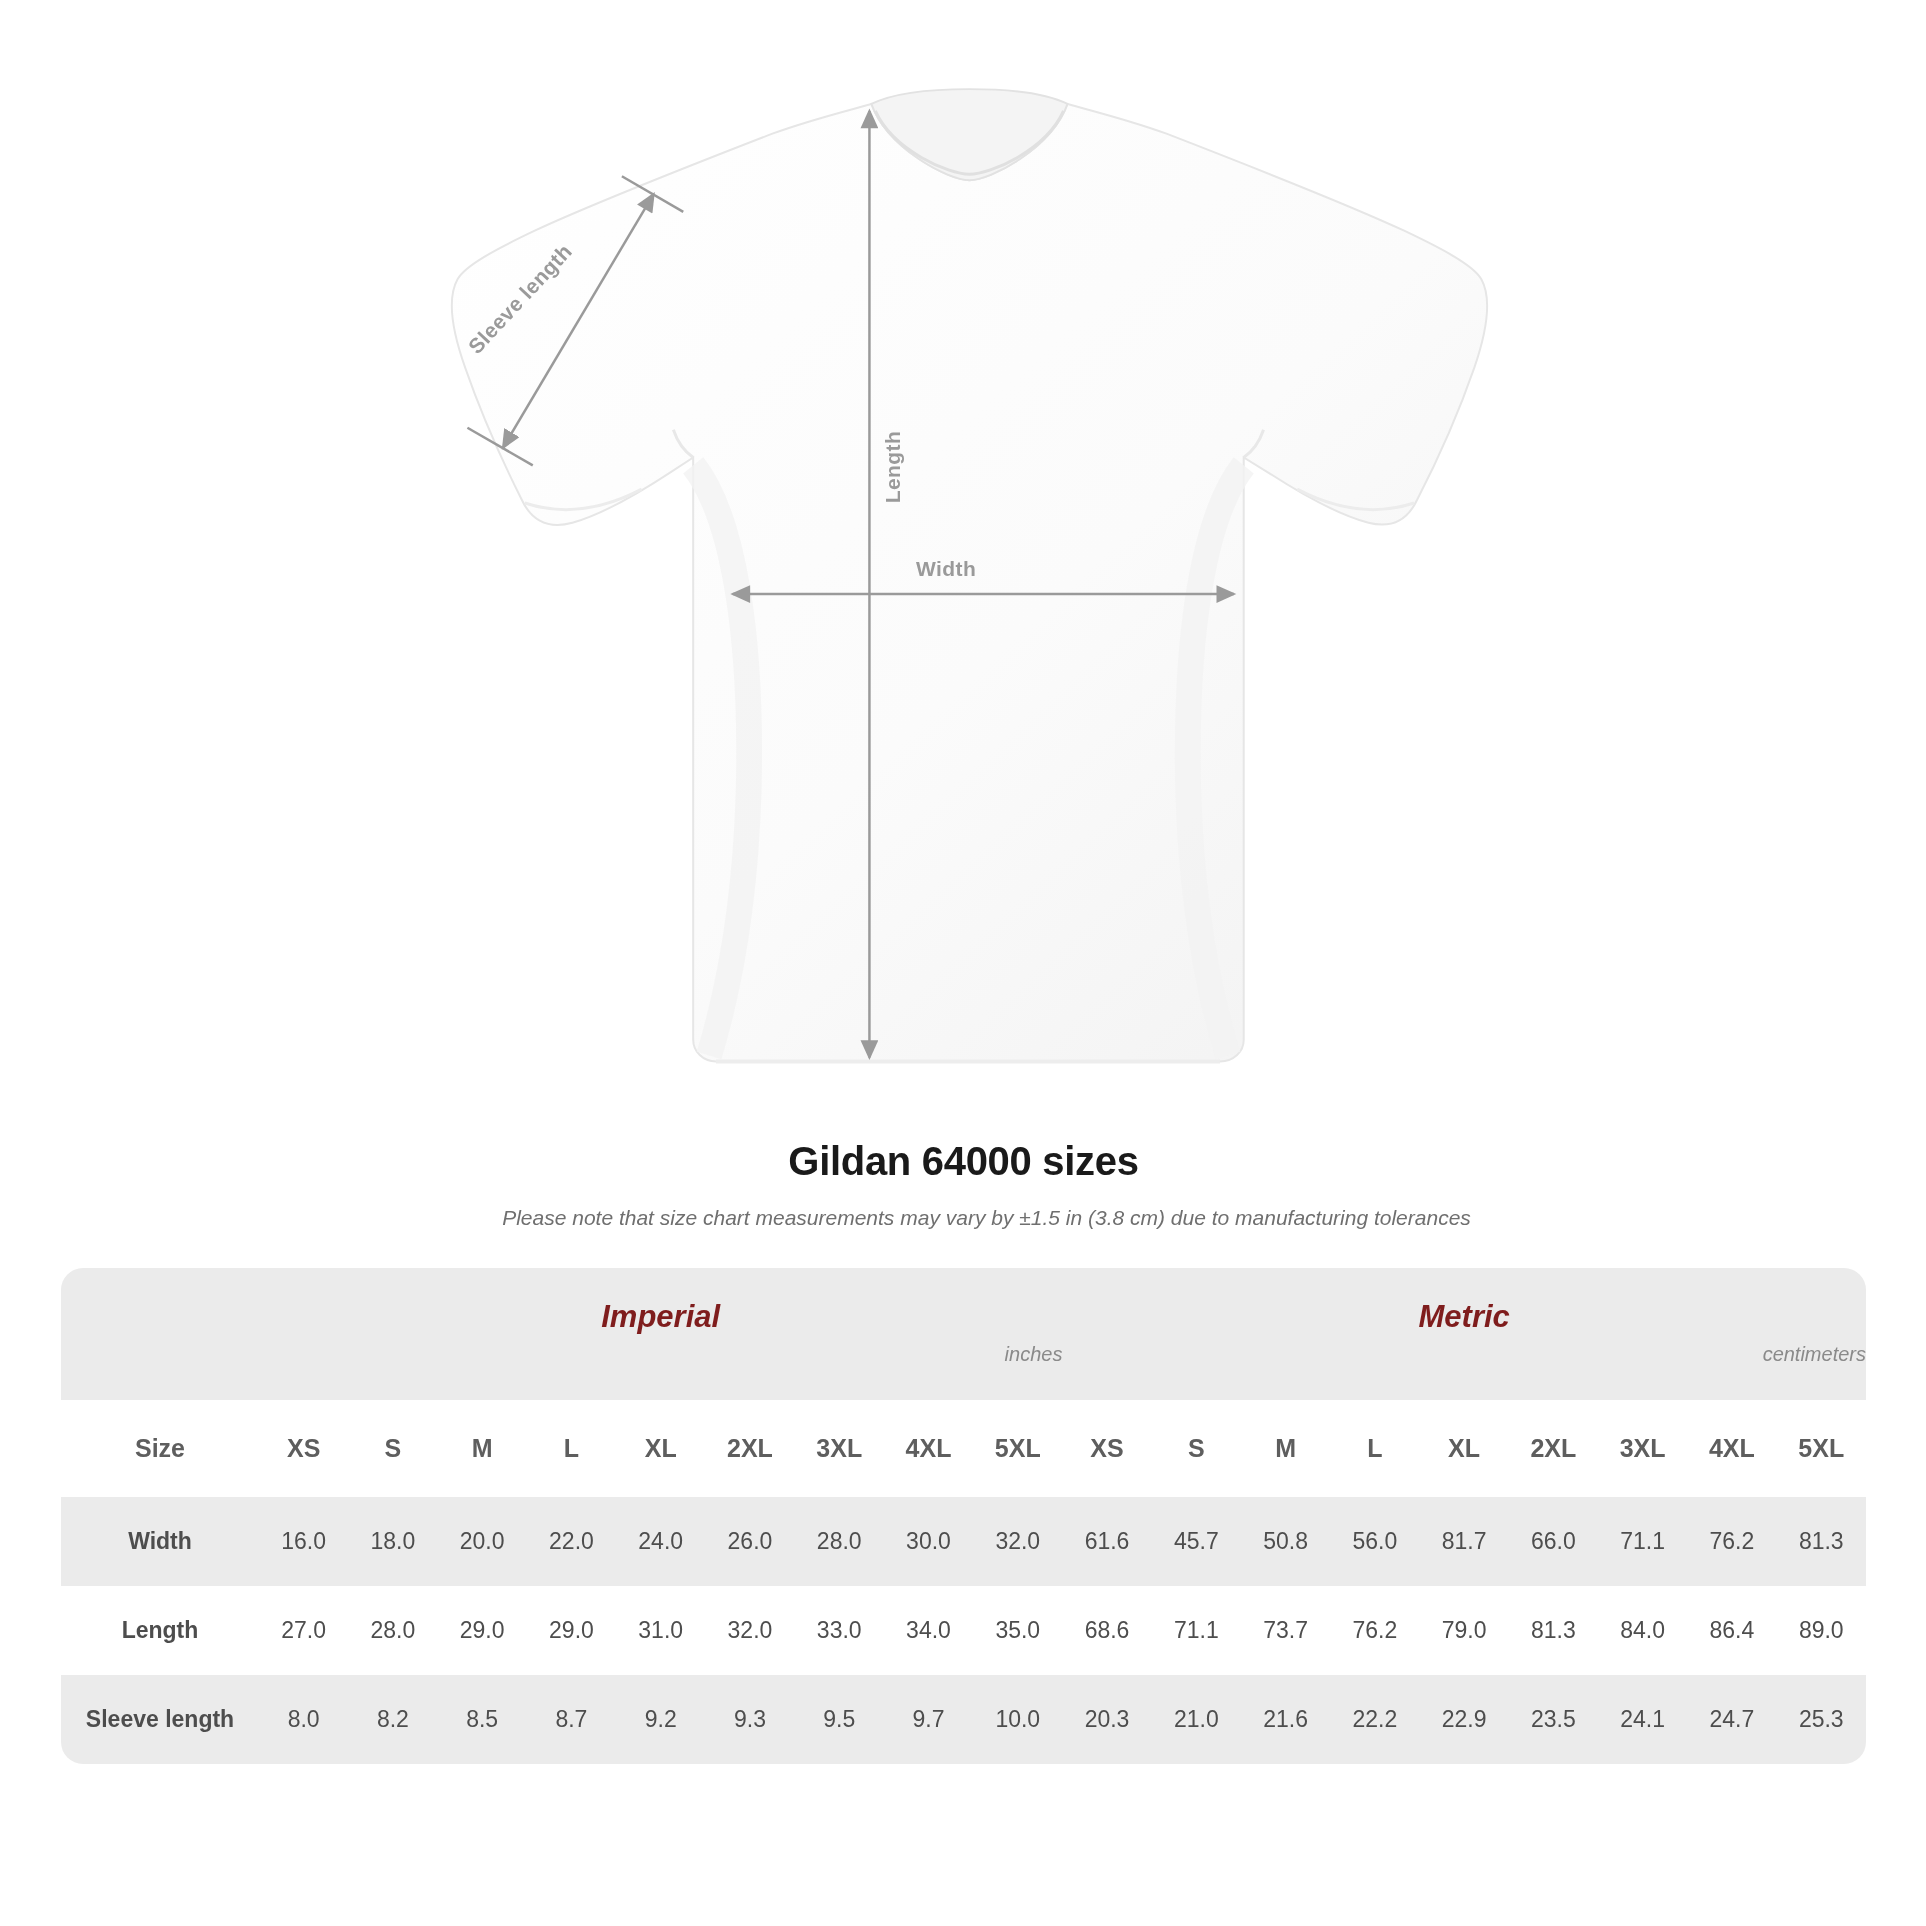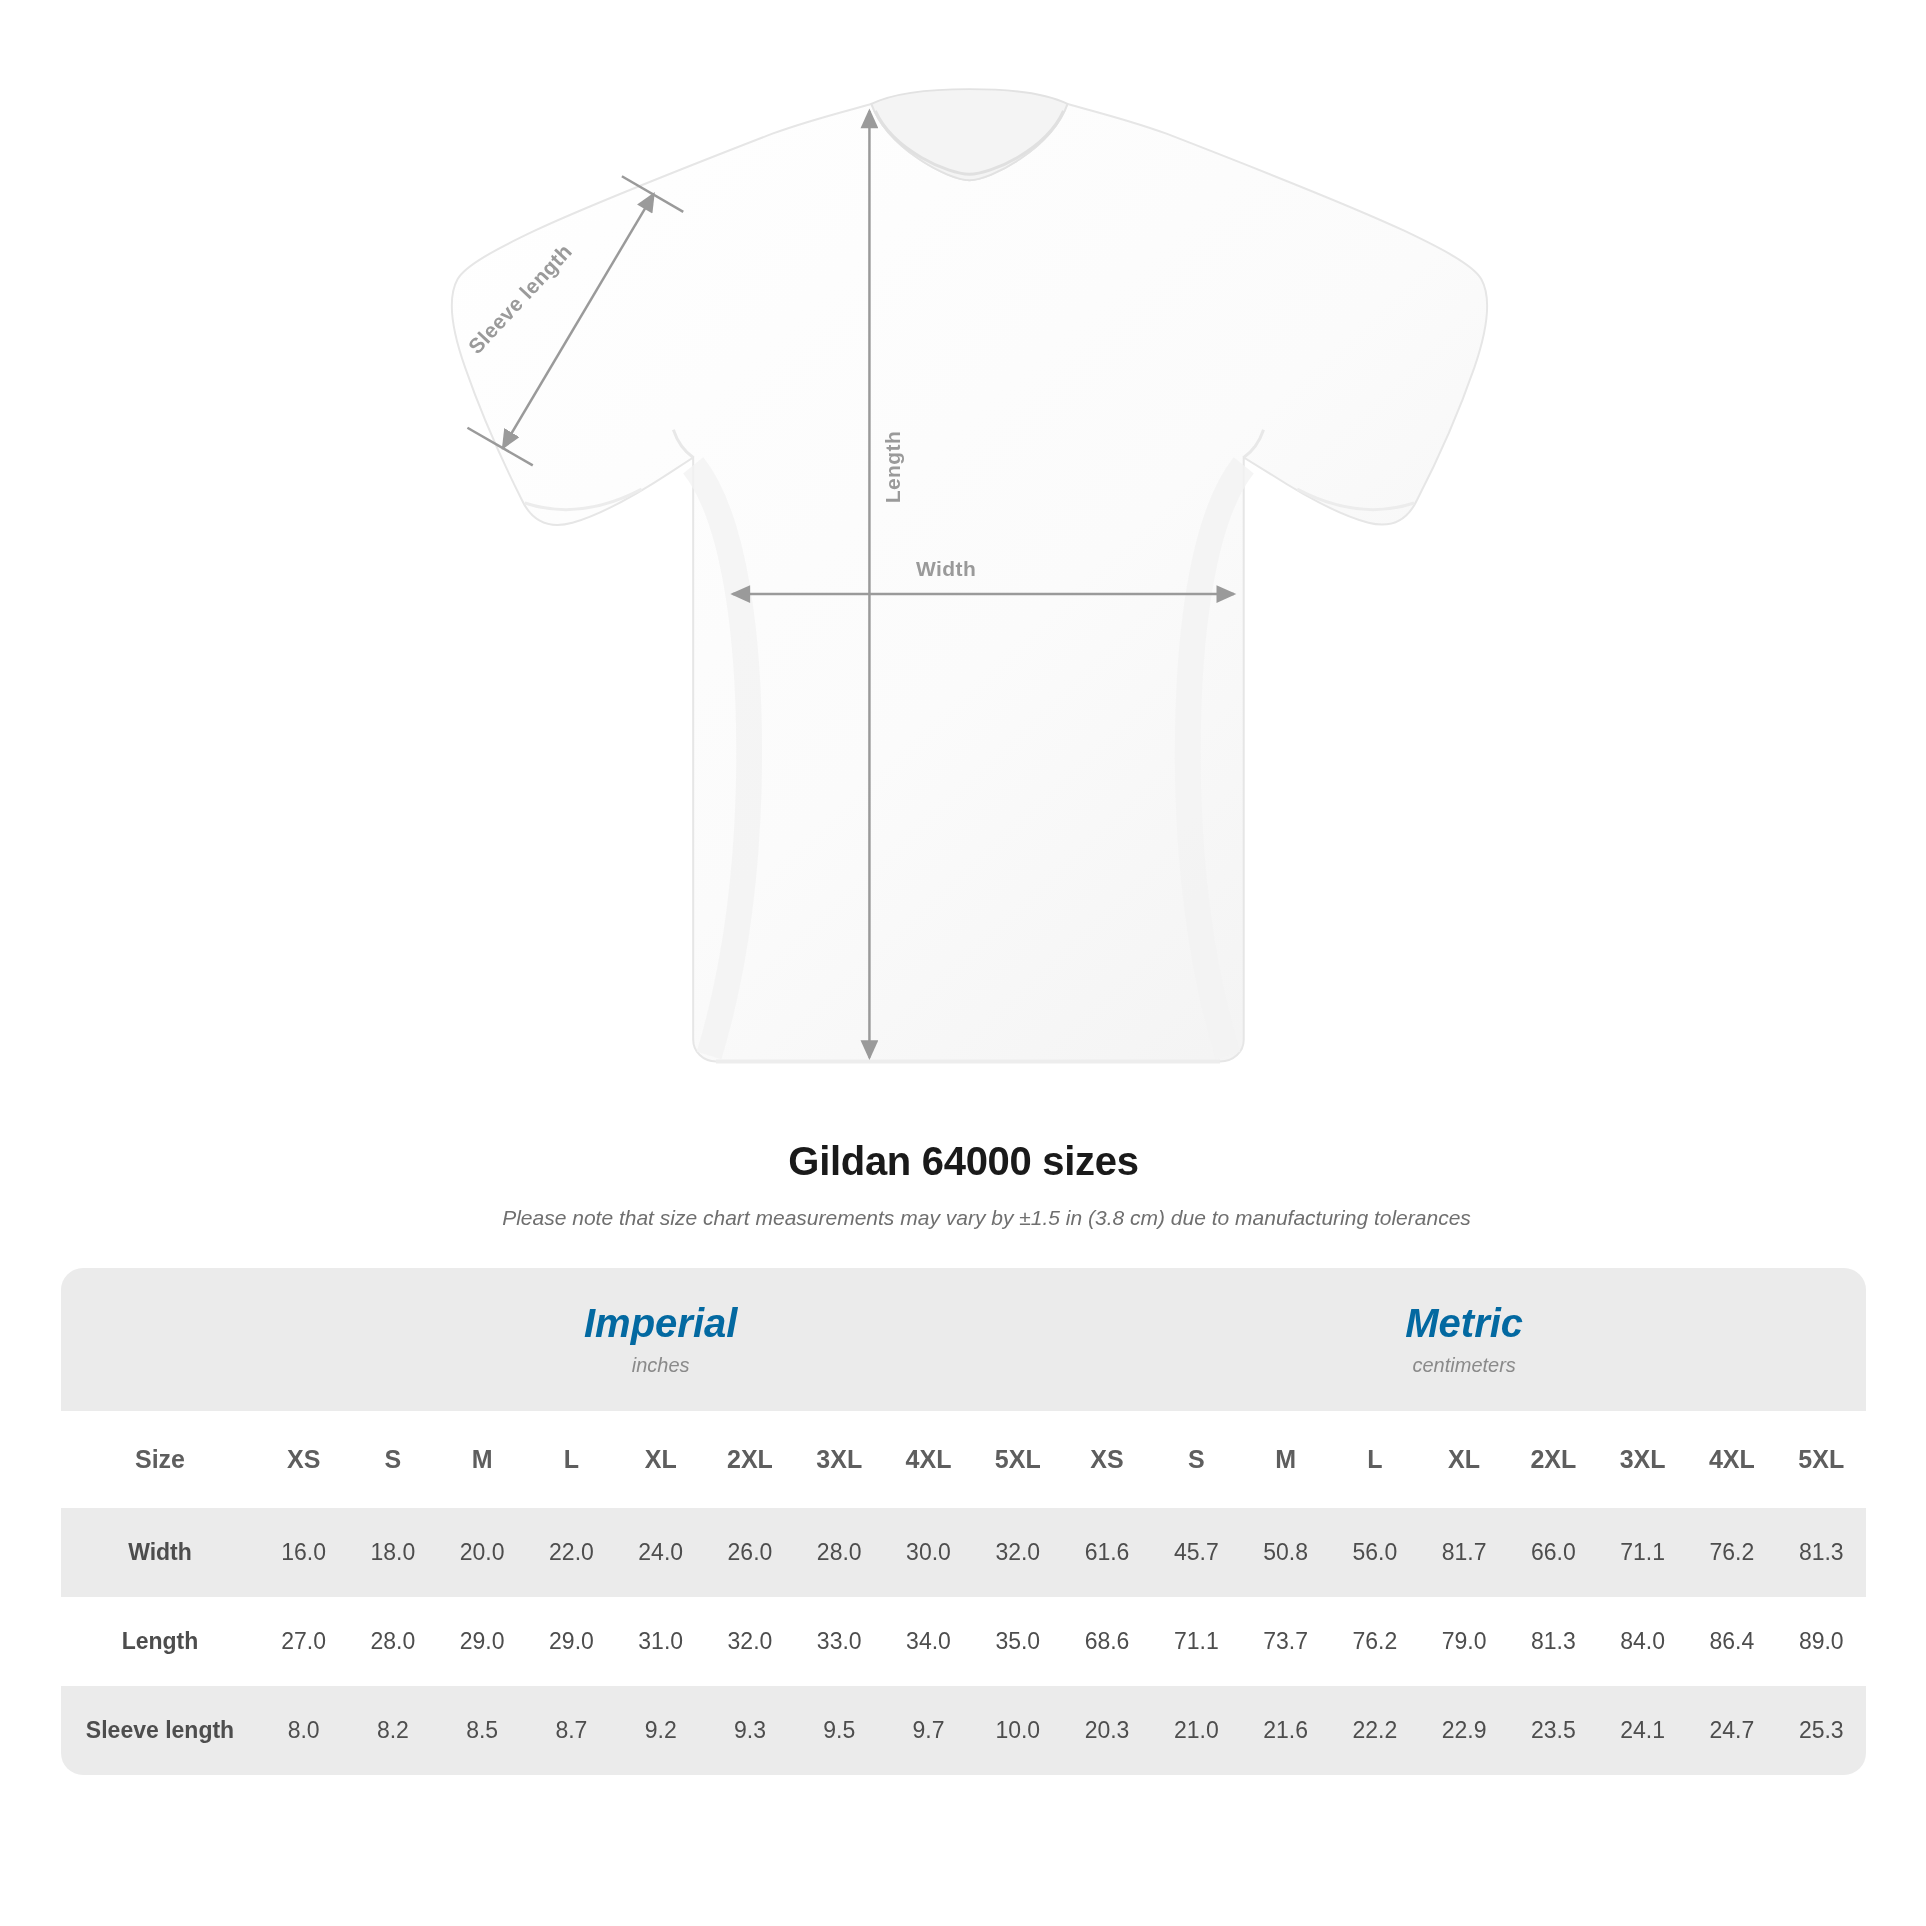--- a/index.html
+++ b/index.html
@@ -88,31 +88,32 @@
   table.size-table td, table.size-table th {
     text-align: center;
     vertical-align: middle;
     border: none;
   }
   .unit-row td {
     background: #ebebeb;
     padding: 30px 0 34px 0;
   }
   .unit-name {
-    font-size: 40px;
+    font-size: 31px;
     font-weight: bold;
     font-style: italic;
-    color: #0369a1;
+    color: #7f1d1d;
     line-height: 1.25;
   }
   .unit-sub {
     font-size: 20px;
     font-style: italic;
     color: #8a8a8a;
     margin-top: 6px;
+    text-align: right;
   }
   .head-row td {
     background: #ffffff;
     padding: 34px 0;
     font-size: 25px;
     font-weight: bold;
     color: #5e5e5e;
   }
   .rowlabel {
     font-size: 23px;

